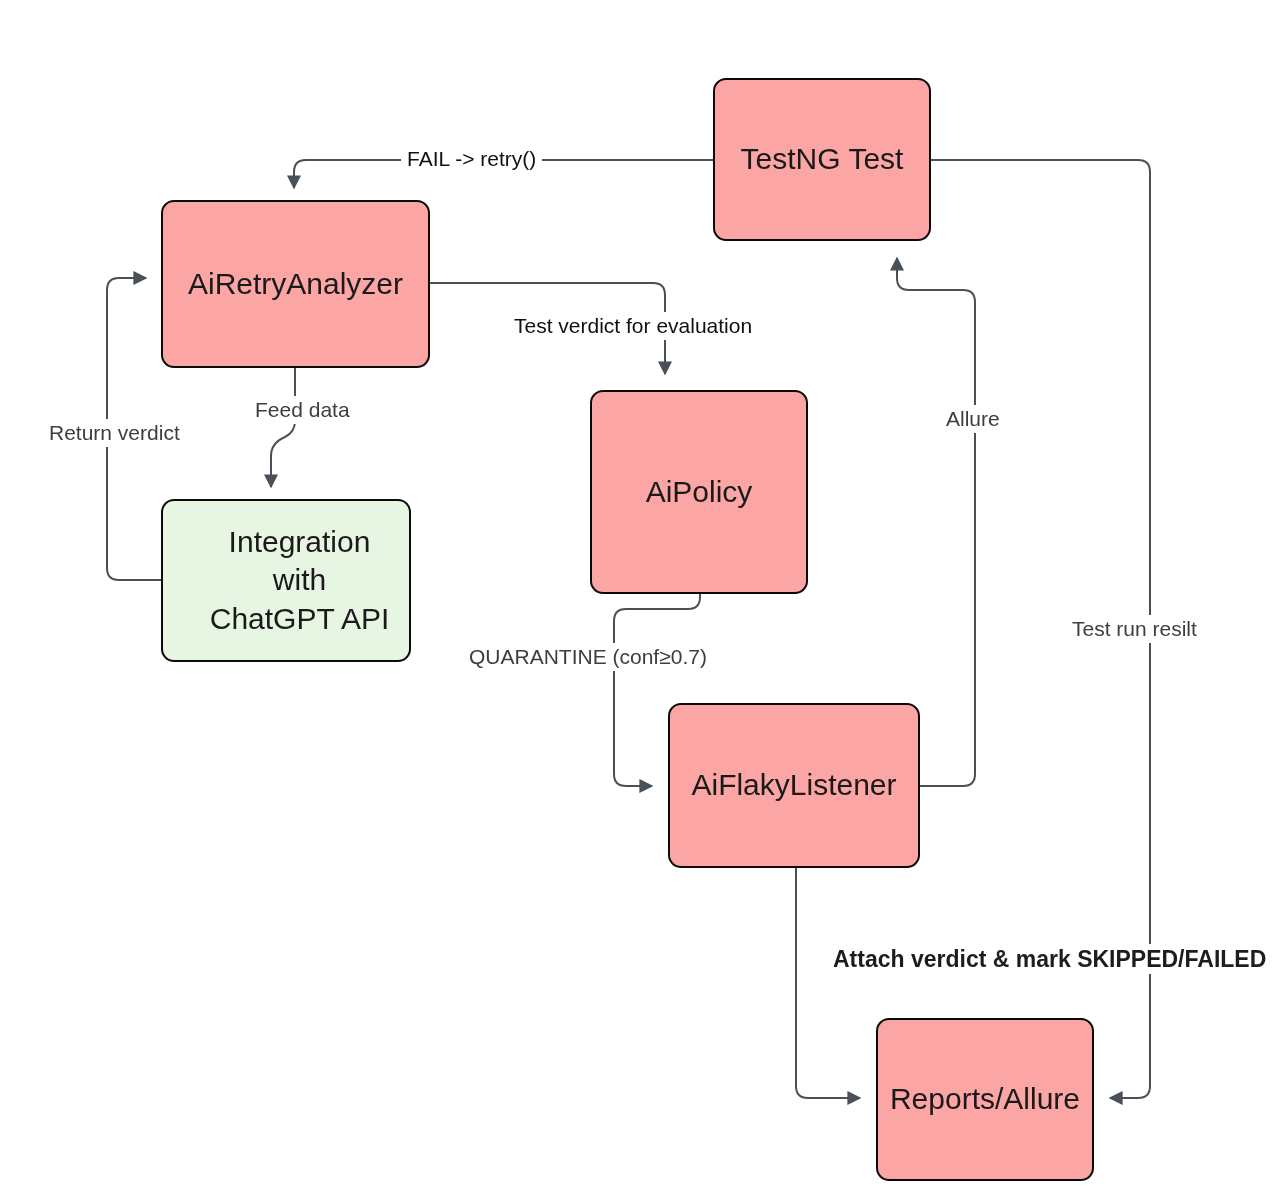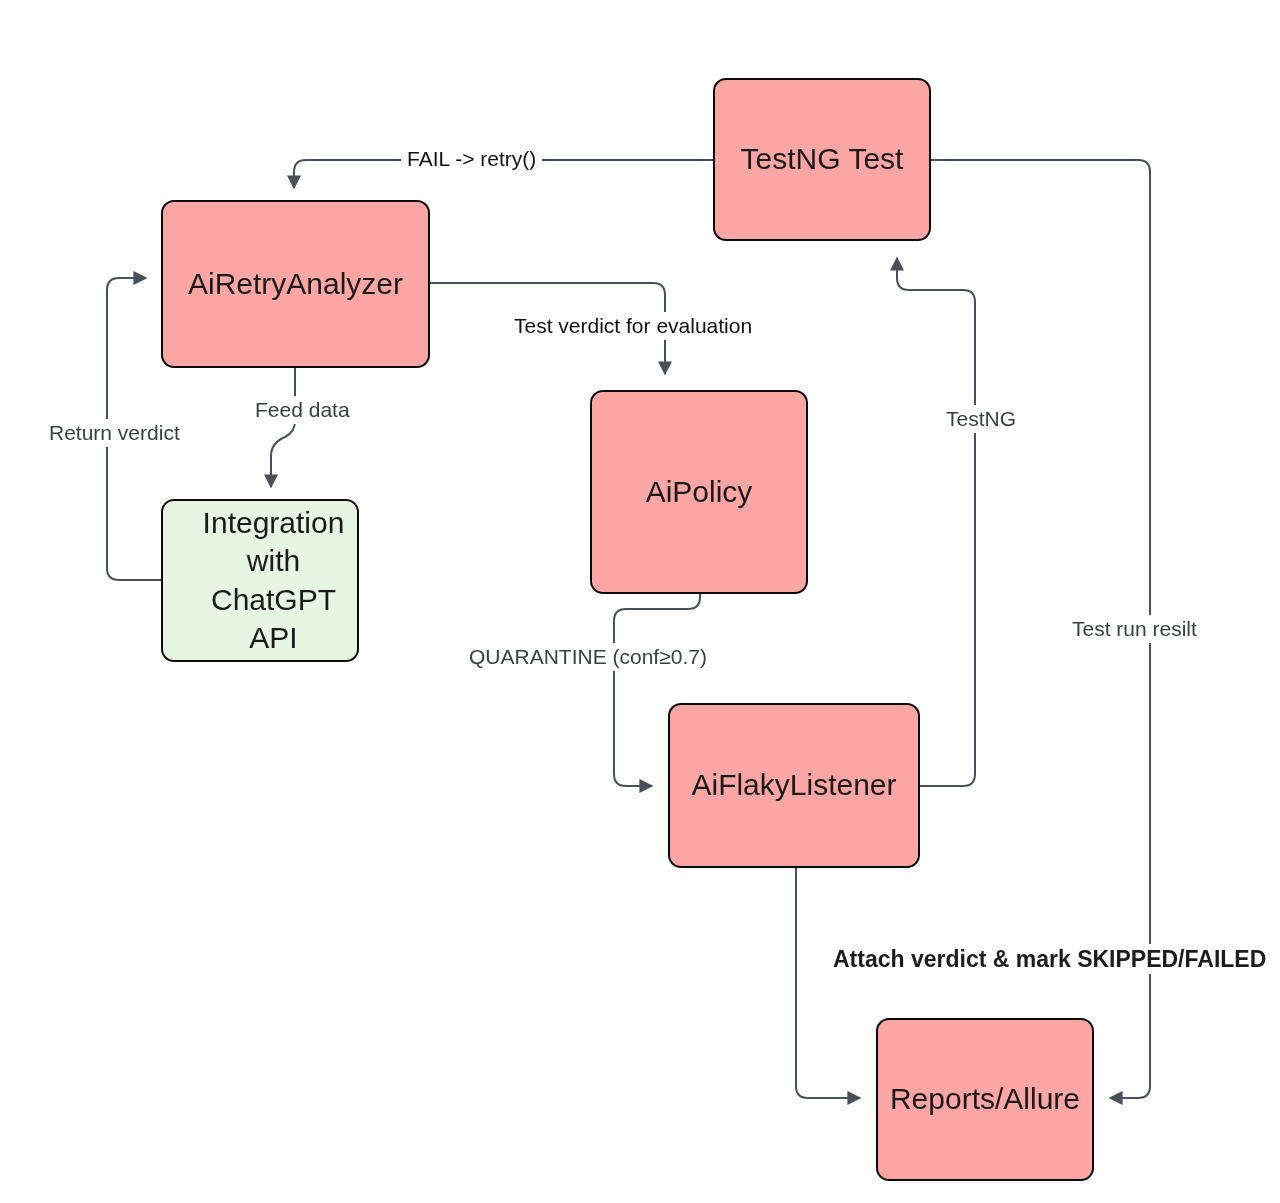--- a/index.html
+++ b/index.html
@@ -99,21 +99,21 @@
   </svg>
 
   <div class="node" style="left:713px; top:78px; width:218px; height:163px;">
     <span class="node-label">TestNG Test</span>
   </div>
 
   <div class="node" style="left:161px; top:200px; width:269px; height:168px;">
     <span class="node-label">AiRetryAnalyzer</span>
   </div>
 
-  <div class="node green" style="left:161px; top:499px; width:198px; height:163px;padding-left:27px;">
+  <div class="node green" style="left:161px; top:499px; width:250px; height:163px;padding-left:27px;">
     <span class="node-label">Integration
 with
 ChatGPT API</span>
   </div>
 
   <div class="node" style="left:590px; top:390px; width:218px; height:204px;">
     <span class="node-label">AiPolicy</span>
   </div>
 
   <div class="node" style="left:876px; top:1018px; width:218px; height:163px;">
@@ -127,20 +127,20 @@
   <div class="edge-label dark" style="left:401px; top:145px;">FAIL -&gt; retry()</div>
 
   <div class="edge-label" style="left:233px; top:396px;margin-left:16px;">Feed data</div>
 
   <div class="edge-label" style="left:16px; top:419px;margin-left:27px;">Return verdict</div>
 
   <div class="edge-label dark" style="left:508px; top:312px;">Test verdict for evaluation</div>
 
   <div class="edge-label" style="left:463px; top:643px;">QUARANTINE (conf≥0.7)</div>
 
-  <div class="edge-label" style="left:940px; top:405px;">TestNG</div>
+  <div class="edge-label" style="left:940px; top:405px;">Allure</div>
 
   <div class="edge-label plain" style="left:827px; top:944px;font-weight:bold;">Attach verdict
 &amp; mark SKIPPED/FAILED</div>
 
   <div class="edge-label" style="left:1066px; top:615px;">Test run resilt</div>
 
 </div>
 
 </body></html>

